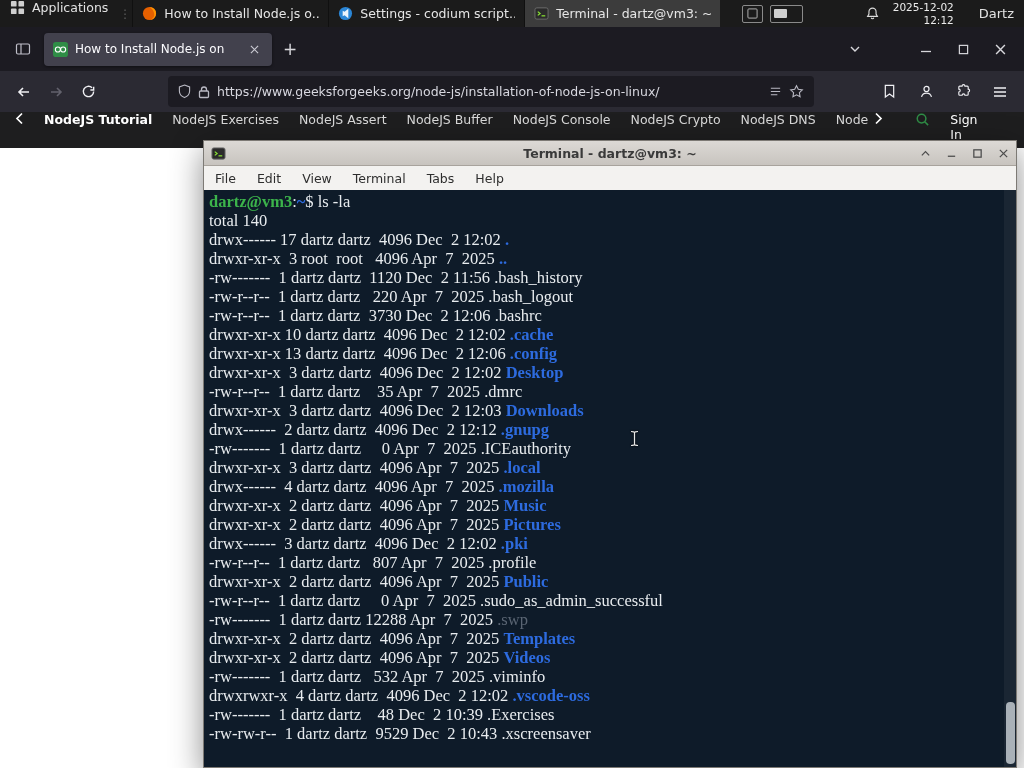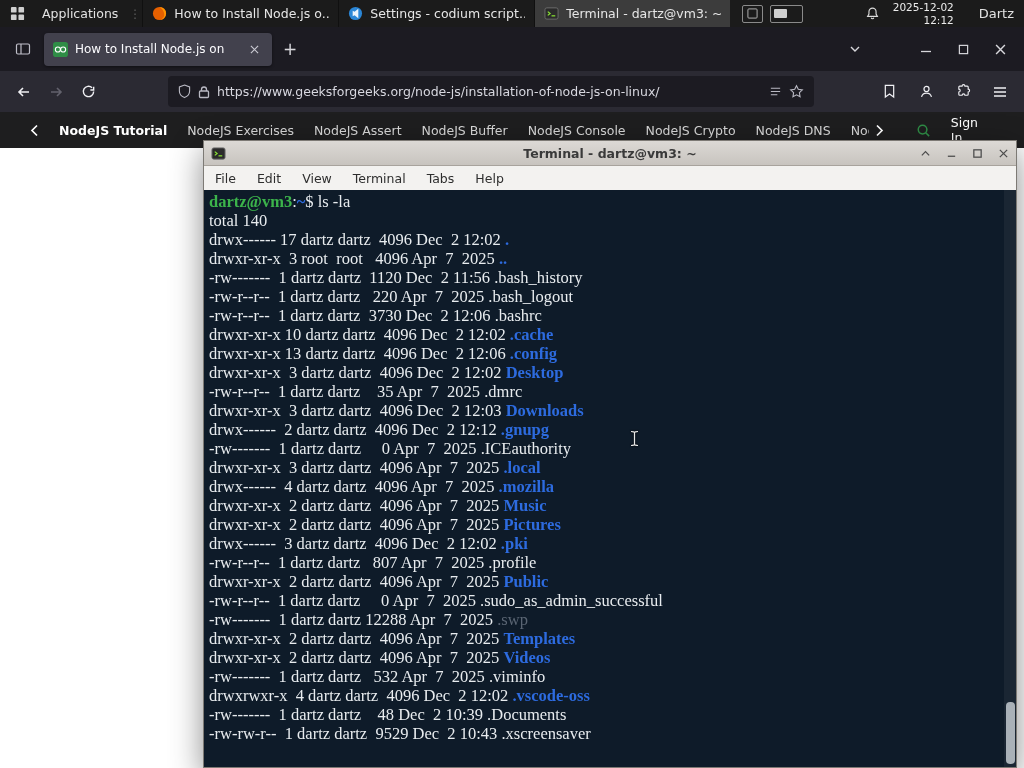--- a/index.html
+++ b/index.html
@@ -2,21 +2,21 @@
 <html style="--accent-green: #3cb44b; --dir-blue: #2d6bdf; --gfg-green: #2f8d46; --firefox-orange: #ff9500; --terminal-bg: #0e1b29;"><head>
 <meta charset="utf-8">
 <style>
   *{margin:0;padding:0;box-sizing:border-box}
   html,body{width:1024px;height:768px}
   body{position:relative;overflow:hidden;background:#fff;font-family:"DejaVu Sans","Liberation Sans",sans-serif;}
   svg{display:block}
 
   
   .panel{position:absolute;top:0;left:0;right:0;height:27px;background:#1b1b1b;display:flex;align-items:center;color:#e2e2e2;font-size:12.5px;z-index:60}
-  .apps{display:flex;align-items:center;gap:17px;padding:0 10px;height:100%}
+  .apps{display:flex;gap:7px;padding:0 10px;height:100%}
   .panel-sep{color:#5d5d5d;font-size:12px;padding:0 1px}
   .win-btn{display:flex;align-items:center;gap:7px;width:196px;height:100%;padding:0 9px;border-left:1px solid #101010;color:#e6e6e6}
   .win-btn .t{white-space:nowrap;overflow:hidden;flex:1;font-size:12.5px}
   .win-btn.active{background:#3c3c3c}
   .panel-spacer{flex:1}
   .tray{display:flex;align-items:center;gap:7px;margin-right:62px}
   .tray-box{width:21px;height:18px;border:1px solid #8a8a8a;border-radius:2px;display:grid;place-items:center}
   .ws-box{width:33px;height:18px;border:1px solid #8a8a8a;border-radius:2px;position:relative}
   .ws-box::after{content:"";position:absolute;left:3px;top:3px;width:13px;height:9px;background:#cfcfcf;border-radius:1px}
   .bell{margin-right:13px}
@@ -37,21 +37,21 @@
   
   .ff-navbar{position:absolute;top:71px;left:0;right:0;height:41px;background:#2b2a33;display:flex;align-items:center;padding:0 8px;z-index:40}
   .nav-btn{width:32px;height:30px;display:grid;place-items:center;color:#f0f0f4;border-radius:4px}
   .nav-btn.disabled{color:#63626d}
   .urlbar{flex:1;height:31px;margin-left:64px;margin-right:54px;background:#1c1b22;border-radius:4px;display:flex;align-items:center;gap:7px;padding:0 10px}
   .url-text{flex:1;font-size:12.5px;color:#d8d8e0;white-space:nowrap;overflow:hidden}
   .nav-right{display:flex;align-items:center}
   .nav-right .nav-btn{margin-left:5px}
 
   
-  .site-nav{position:absolute;top:112px;left:0;right:0;height:36px;background:#1e1e1f;display:flex;align-items:center;gap:20px;padding:0 30px;color:#d9d9d9;font-size:12.5px;z-index:30}
+  .site-nav{position:absolute;top:112px;left:0;right:0;height:36px;background:#1e1e1f;display:flex;gap:20px;padding:0 15px;color:#d9d9d9;font-size:12.5px;z-index:30}
   .site-nav .lnk{white-space:nowrap}
   .site-nav .lnk.first{color:#fff;font-weight:bold}
   .site-nav .lnk.clip{max-width:38px;overflow:hidden;margin-right:-14px}
   .sn-search{margin-left:12px}
   .sn-signin{margin-right:16px;color:#fff}
 
   
   .page{position:absolute;top:140px;left:0;right:0;bottom:0;background:#ffffff;z-index:10}
 
   
@@ -355,21 +355,21 @@
         <div class="term-line"><span>drwxr-xr-x  2 dartz dartz  4096 Apr  7  2025 </span><span class="fn-dir">Pictures</span></div>
         <div class="term-line"><span>drwx------  3 dartz dartz  4096 Dec  2 12:02 </span><span class="fn-dir">.pki</span></div>
         <div class="term-line"><span>-rw-r--r--  1 dartz dartz   807 Apr  7  2025 </span><span class="fn-file">.profile</span></div>
         <div class="term-line"><span>drwxr-xr-x  2 dartz dartz  4096 Apr  7  2025 </span><span class="fn-dir">Public</span></div>
         <div class="term-line"><span>-rw-r--r--  1 dartz dartz     0 Apr  7  2025 </span><span class="fn-file">.sudo_as_admin_successful</span></div>
         <div class="term-line"><span>-rw-------  1 dartz dartz 12288 Apr  7  2025 </span><span class="fn-dim">.swp</span></div>
         <div class="term-line"><span>drwxr-xr-x  2 dartz dartz  4096 Apr  7  2025 </span><span class="fn-dir">Templates</span></div>
         <div class="term-line"><span>drwxr-xr-x  2 dartz dartz  4096 Apr  7  2025 </span><span class="fn-dir">Videos</span></div>
         <div class="term-line"><span>-rw-------  1 dartz dartz   532 Apr  7  2025 </span><span class="fn-file">.viminfo</span></div>
         <div class="term-line"><span>drwxrwxr-x  4 dartz dartz  4096 Dec  2 12:02 </span><span class="fn-dir">.vscode-oss</span></div>
-        <div class="term-line"><span>-rw-------  1 dartz dartz    48 Dec  2 10:39 </span><span class="fn-file">.Documents</span></div>
+        <div class="term-line"><span>-rw-------  1 dartz dartz    48 Dec  2 10:39 </span><span class="fn-file">.Exercises</span></div>
         <div class="term-line"><span>-rw-rw-r--  1 dartz dartz  9529 Dec  2 10:43 </span><span class="fn-file">.xscreensaver</span></div>
       </div>
 
     <span class="ibeam">
       <svg width="9" height="17" viewBox="0 0 9 17">
           <path d="M1 1.5c2 0 2.7.6 3.5.6s1.5-.6 3.5-.6M4.5 2.1v12.8M1 15.5c2 0 2.7-.6 3.5-.6s1.5.6 3.5.6" fill="none" stroke="#e8e8e8" stroke-width="1.2"></path>
         </svg>
     </span>
 
     <div class="term-scrollbar">

